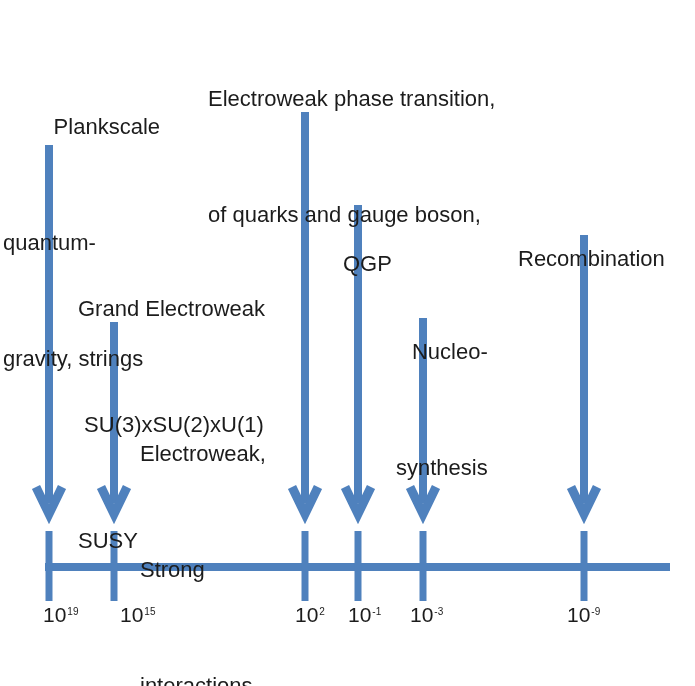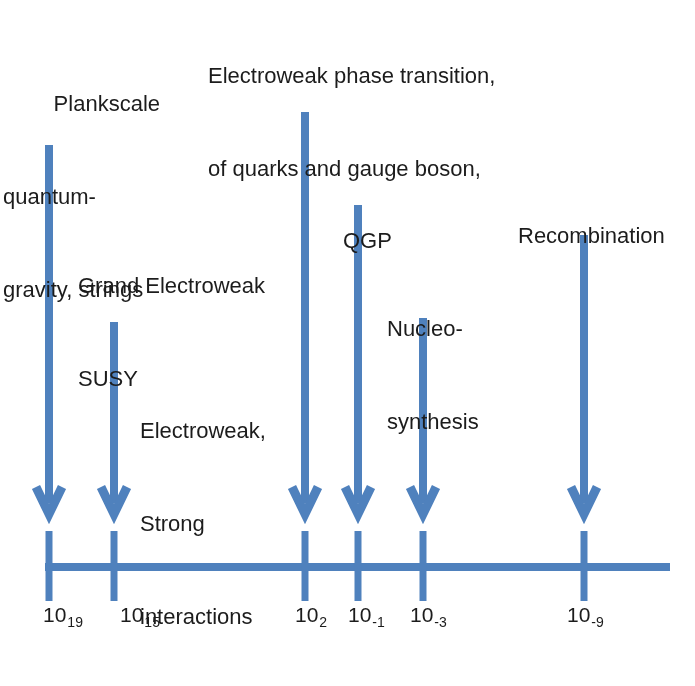--- a/index.html
+++ b/index.html
@@ -15,36 +15,36 @@
   svg.layer {
     position: absolute;
     left: 0; top: 0;
   }
   .ann {
     position: absolute;
     font-size: 22px;
     line-height: 31px;
     white-space: pre;
   }
-  .ann .line { display: block; }
+  .ann .line { display: block; margin-top: 23px; }
   .justify-row {
     display: flex;
     justify-content: space-between;
     text-align: right;
   }
   .tick-label {
     position: absolute;
     top: 603px;
     font-size: 21px;
     white-space: pre;
   }
   .tick-label sup {
-    font-size: 14px;
+    font-size: 10px;
     position: relative;
-    top: 13px;
+    top: 1px;
     left: 1px;
     vertical-align: super;
     line-height: 0;
   }
   .axis-title {
     position: absolute;
     left: 488px;
     top: 650px;
     font-size: 22px;
     word-spacing: 6px;
@@ -98,35 +98,36 @@
     <span class="line">gravity, strings</span>
   </div>
 
   <div class="ann" style="left:208px; top:-2px;">
     <span class="line">Electroweak phase transition,</span>
     <span class="line">of quarks and gauge boson,</span>
   </div>
 
   <div class="ann" style="left:78px; top:208px;">
     <span class="line">Grand Electroweak</span>
+    <span class="line"> SU(3)xSU(2)xU(1)</span>
     <span class="line">SUSY</span>
   </div>
 
   <div class="ann" style="left:140px; top:353px;">
     <span class="line">Electroweak,</span>
     <span class="line">Strong</span>
     <span class="line">interactions</span>
     
   </div>
 
   <div class="ann" style="left:343px; top:163px;">
     <span class="line">QGP</span>
   </div>
 
-  <div class="ann" style="left:387px; top:251px;">
+  <div class="ann" style="left:396px; top:251px;text-align:right;">
     <span class="line">Nucleo-</span>
     <span class="line">synthesis</span>
   </div>
 
   <div class="ann" style="left:518px; top:158px;">
     <span class="line">Recombination</span>
   </div>
 
   <span class="tick-label" style="left:43px;"><span>10</span><sup>19</sup></span>
   <span class="tick-label" style="left:108px;margin-left:12px;"><span>10</span><sup>15</sup></span>

